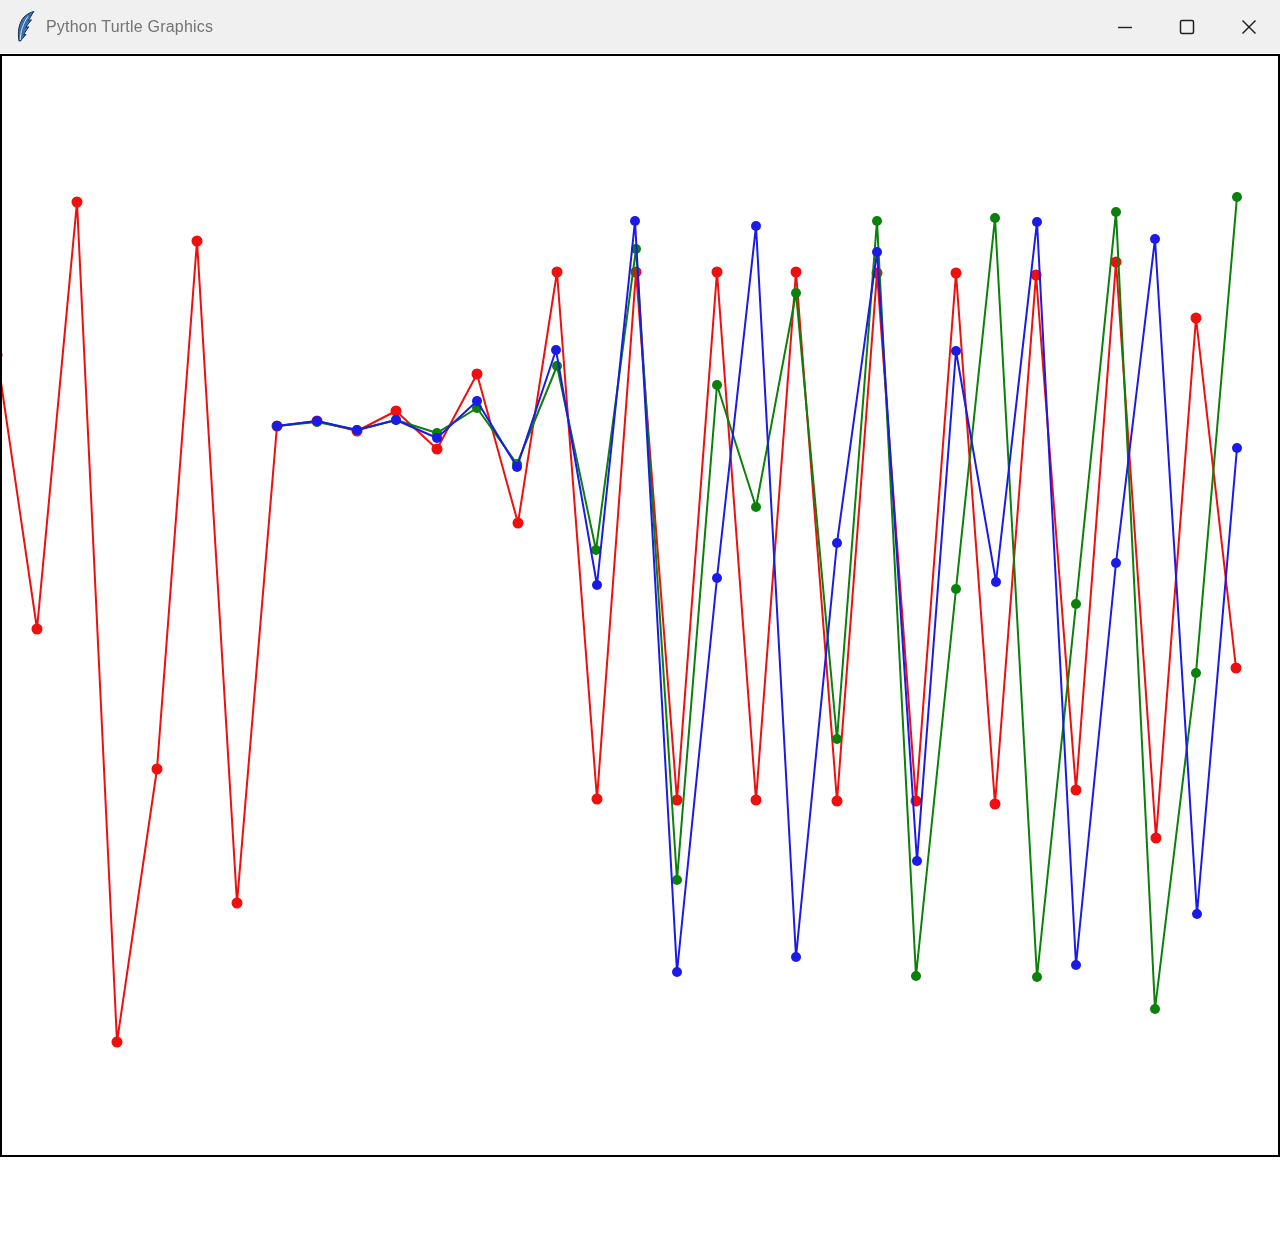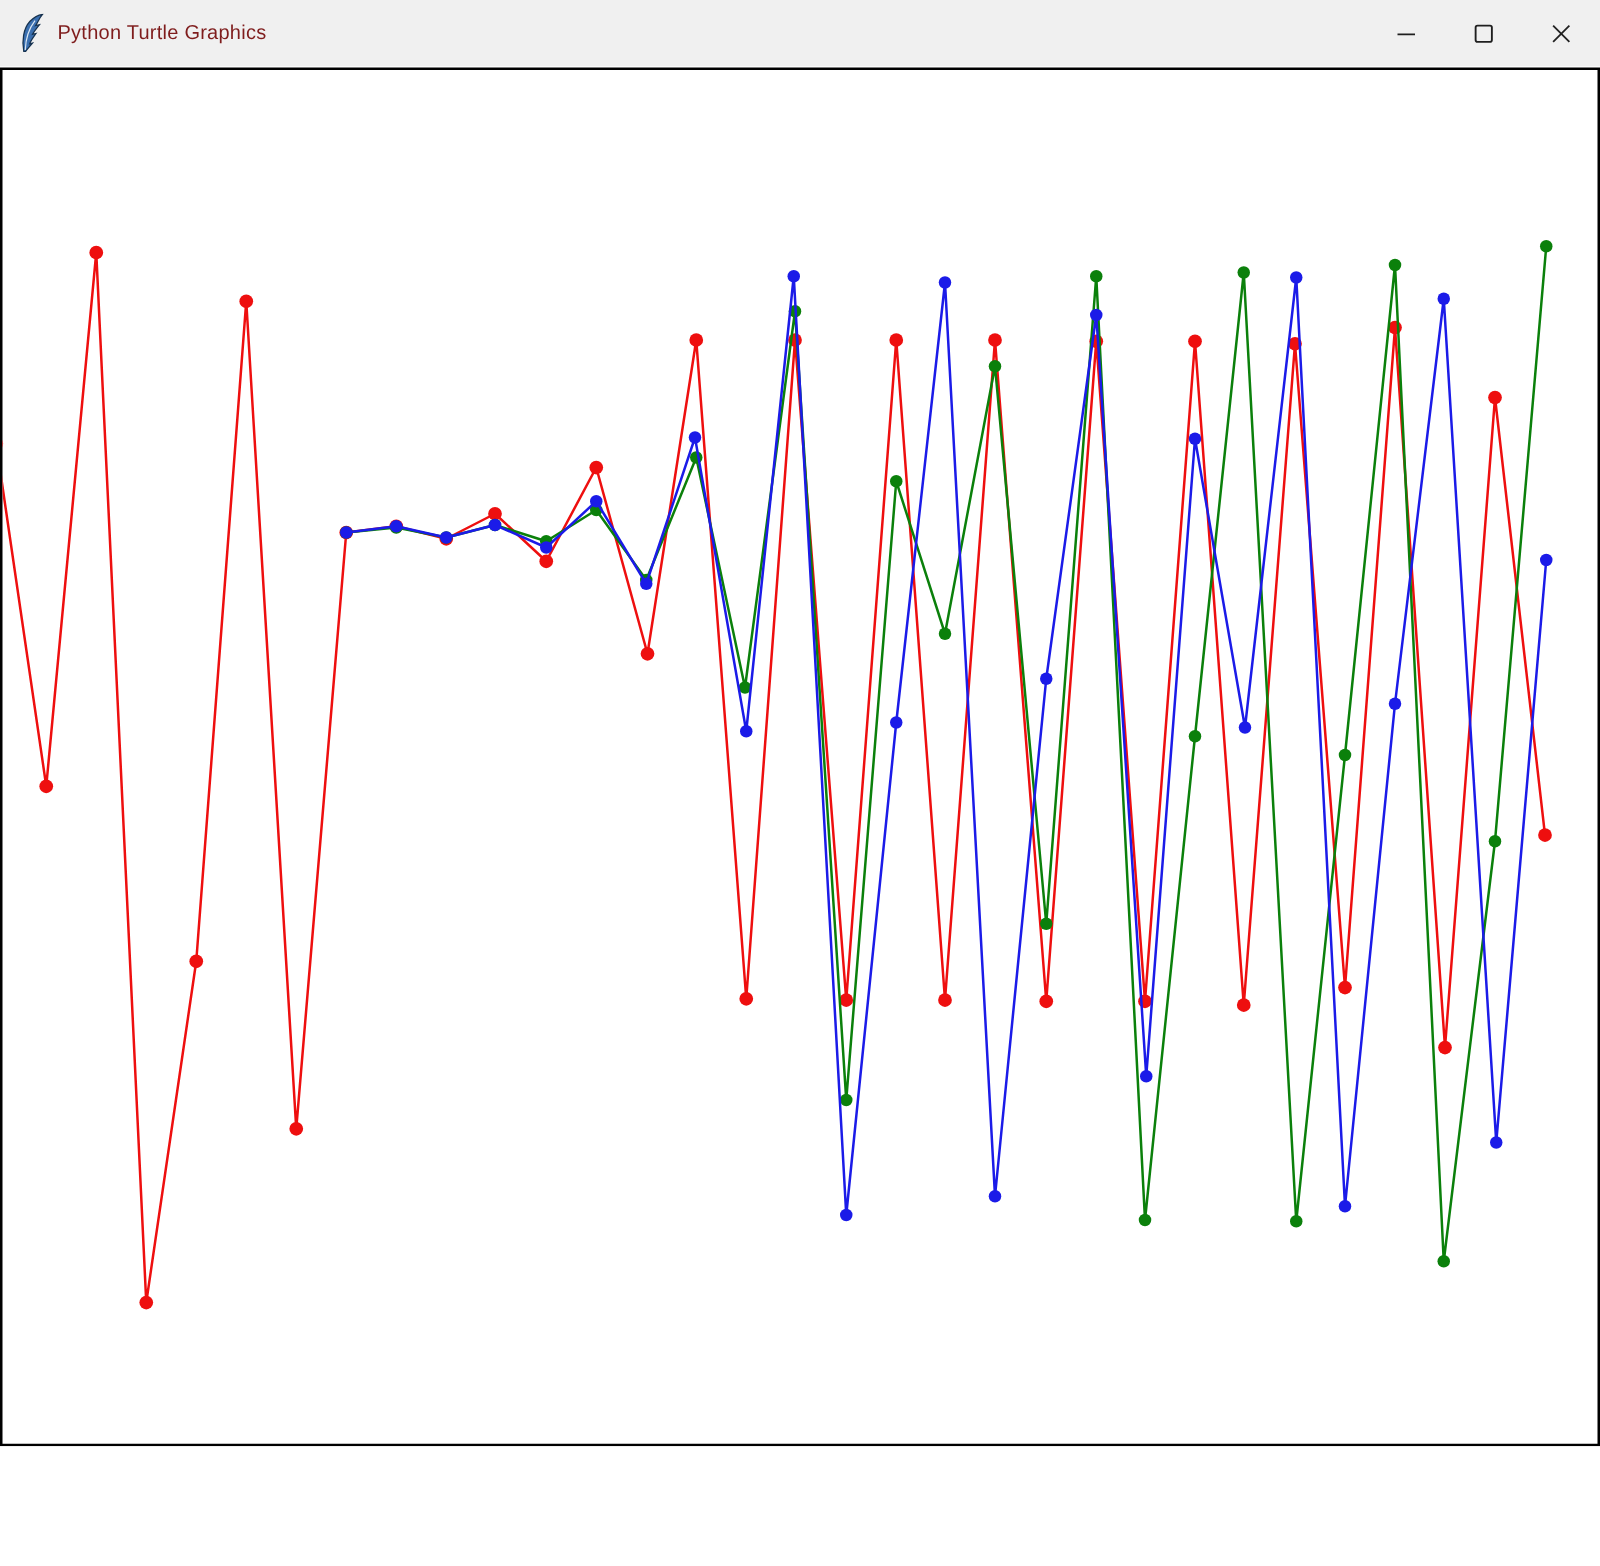--- a/index.html
+++ b/index.html
@@ -6,21 +6,21 @@
   body{
     width:1280px;height:1253px;position:relative;overflow:hidden;
     background:#ffffff;font-family:"Liberation Sans", sans-serif;
   }
   .titlebar{
     position:absolute;top:0;left:0;width:1280px;height:53px;
     background:#f0f0f0;display:flex;align-items:center;
   }
   .app-icon{margin-left:15px;width:22px;height:32px;flex:0 0 auto;}
   .title-text{
-    margin-left:9px;font-size:16px;color:#7f1d1d;letter-spacing:.2px;
+    margin-left:9px;font-size:16px;color:#737373;letter-spacing:.2px;
     white-space:nowrap;
   }
   .win-controls{position:absolute;top:0;right:0;height:53px;display:flex;}
   .win-btn{
     width:62px;height:53px;display:flex;align-items:center;justify-content:center;
     background:transparent;border:none;padding:0;cursor:default;
   }
   .canvas-frame{
     position:absolute;top:54px;left:0;width:1276px;height:1099px;
     background:#ffffff;border:2px solid #000000;

